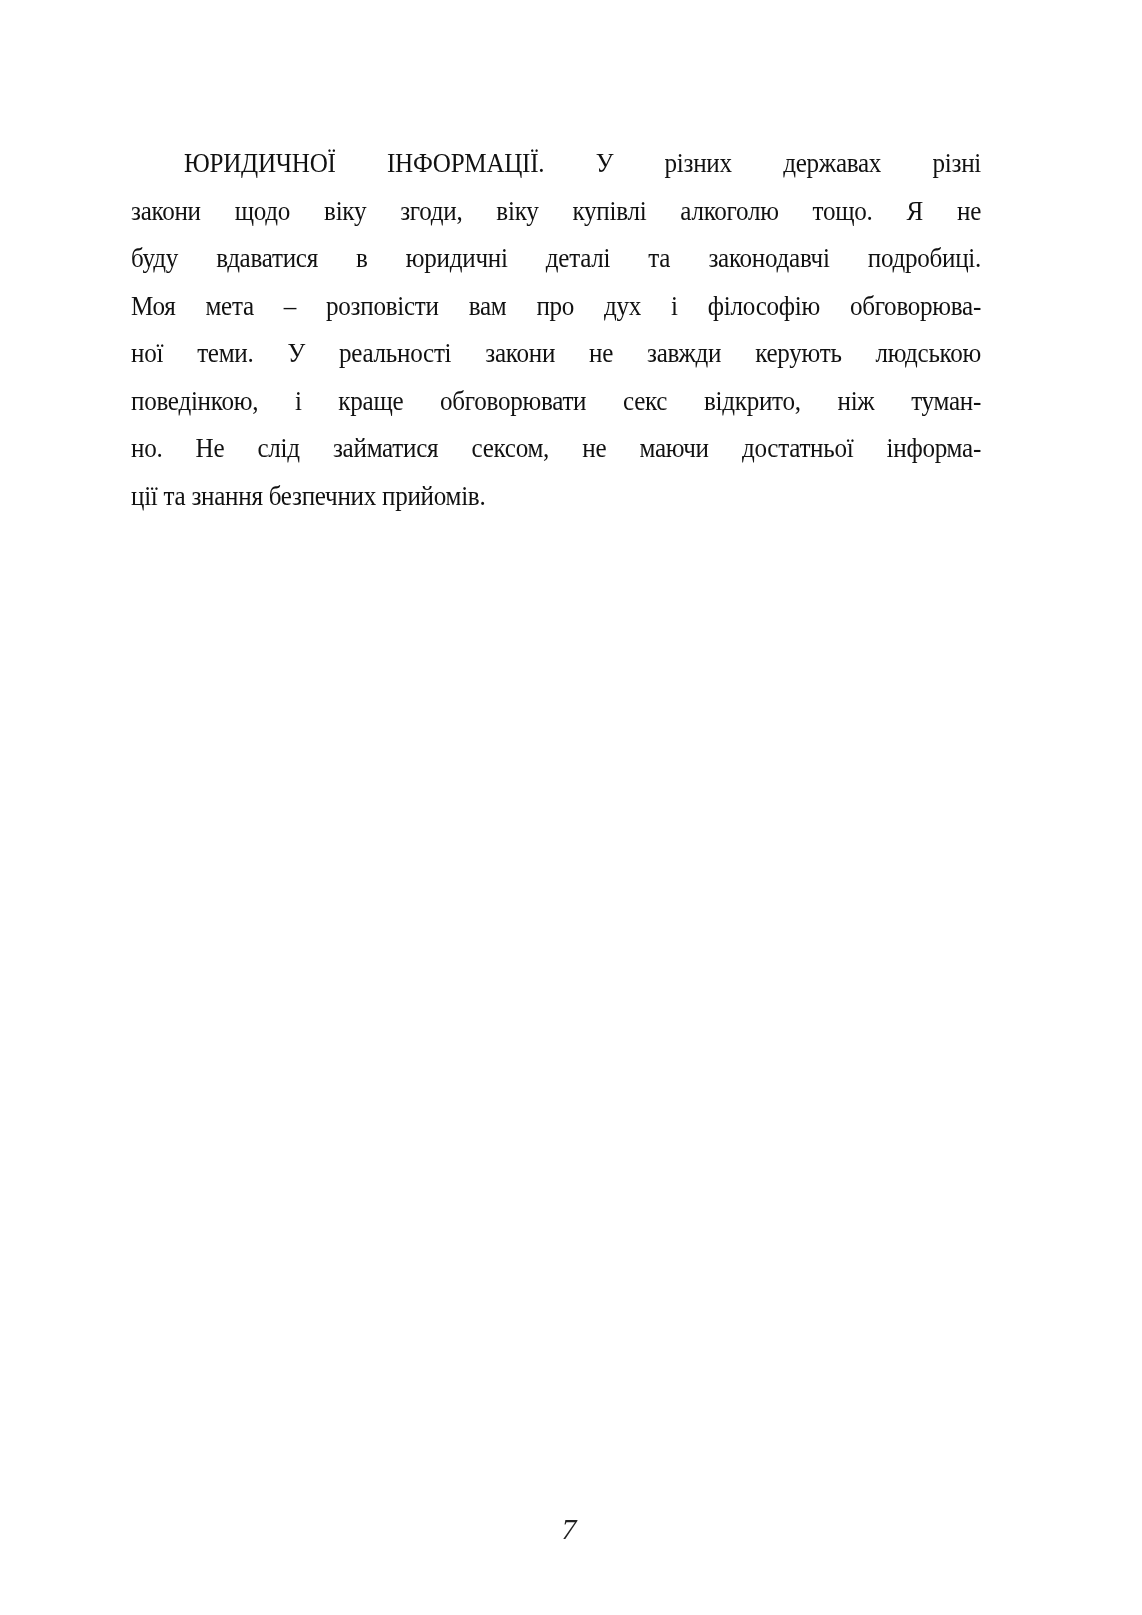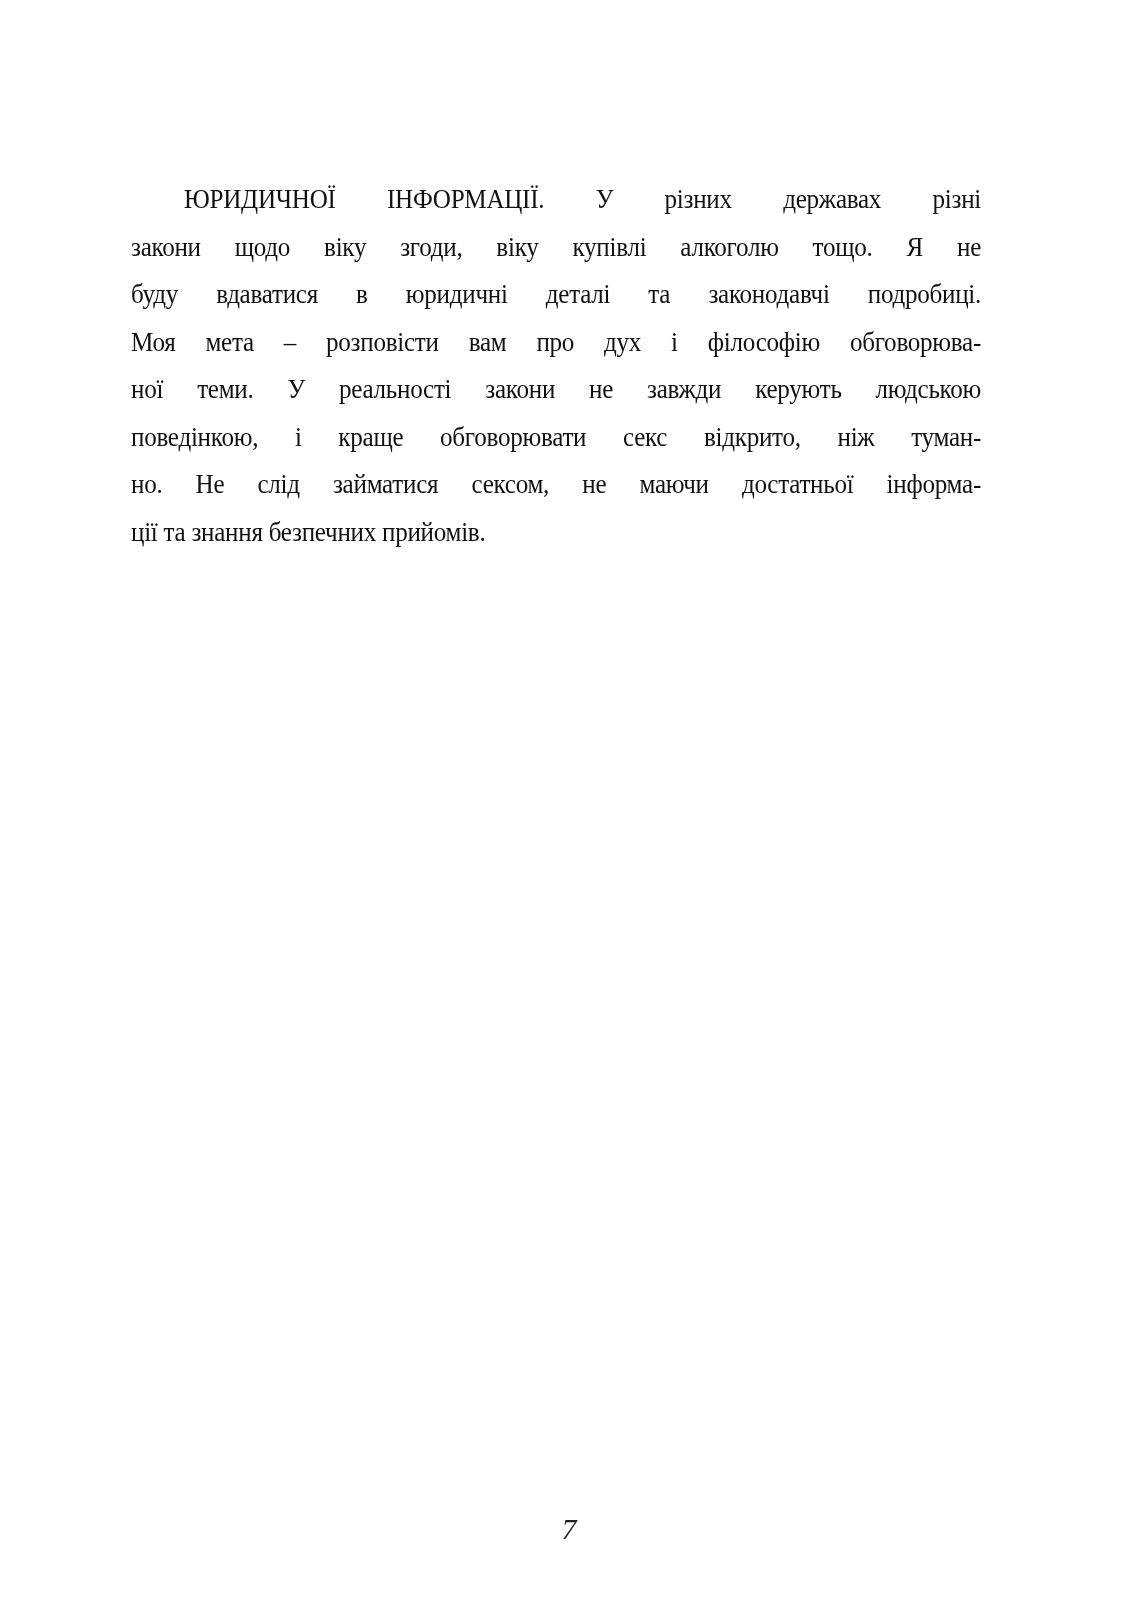--- a/index.html
+++ b/index.html
@@ -21,21 +21,20 @@
       top: 0;
       width: 1142px;
       height: 1615px;
       background: #ffffff;
     }
     .text-block {
       position: absolute;
       left: 131px;
       top: 140px;
       width: 850px;
-      margin-top: 36px;
     }
     .line {
       display: block;
       height: 47.5px;
       line-height: 47.5px;
       font-size: 27px;
       white-space: nowrap;
       text-align: justify;
       text-align-last: justify;
       letter-spacing: -0.3px;

